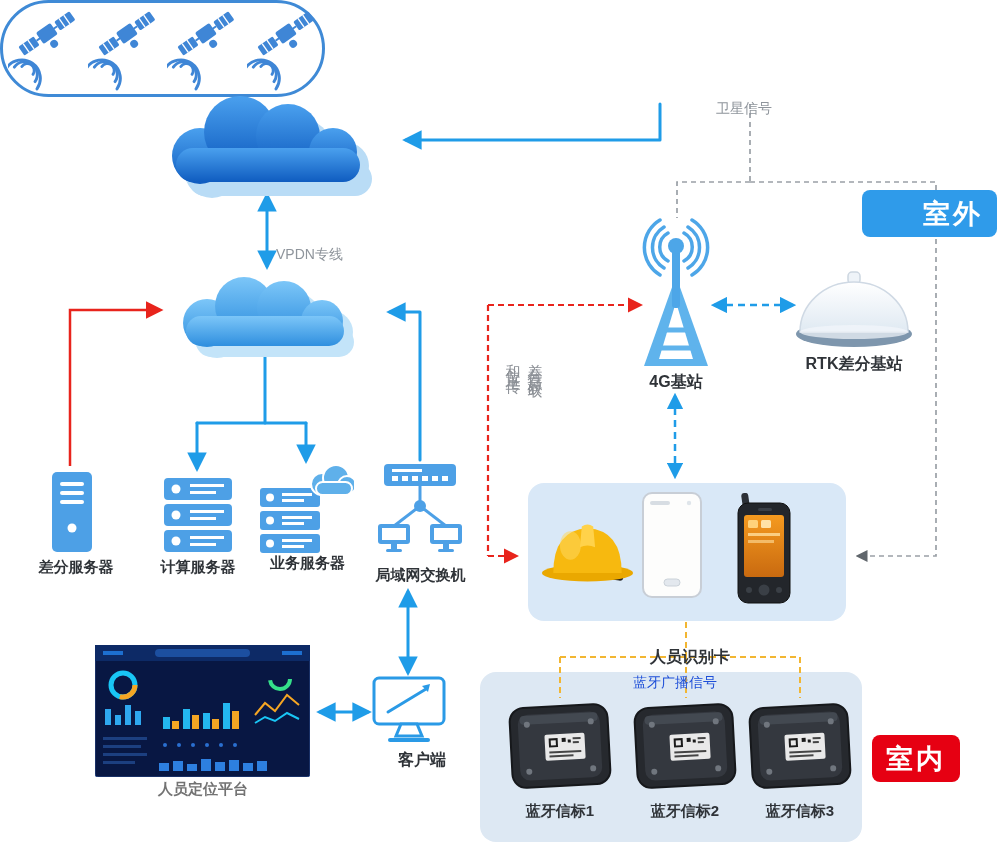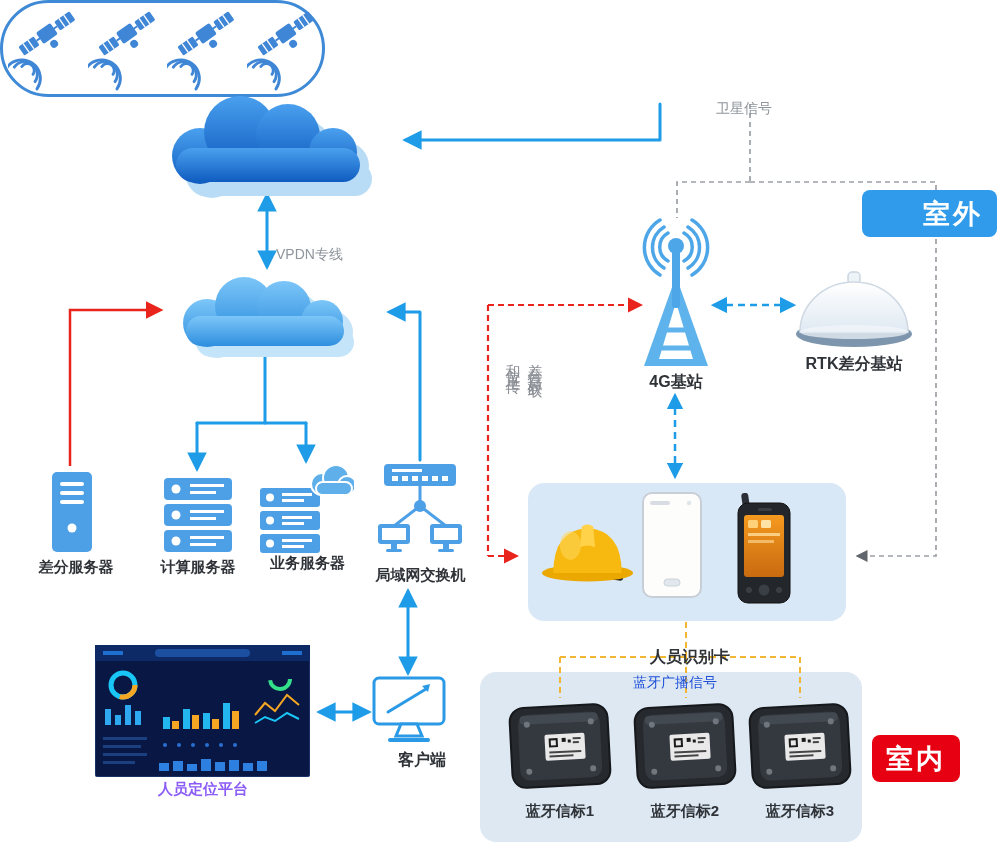--- a/index.html
+++ b/index.html
@@ -436,21 +436,21 @@
     <g fill="#2a6fd0">
       <circle cx="70" cy="100" r="2"></circle>
         <circle cx="84" cy="100" r="2"></circle>
         <circle cx="98" cy="100" r="2"></circle>
       <circle cx="112" cy="100" r="2"></circle>
         <circle cx="126" cy="100" r="2"></circle>
         <circle cx="140" cy="100" r="2"></circle>
     </g>
   </svg>
 </div>
-<div class="node-label" style="left:128px;top:780px;width:150px;color:#8b5cf6;">人员定位平台</div>
+<div class="node-label" style="left:128px;top:780px;width:150px;color:#737373;">人员定位平台</div>
 
 <div class="node" style="left:372px;top:676px;">
   <svg width="74" height="72" viewBox="0 0 74 72">
     <rect x="2" y="2" width="70" height="46" rx="5" fill="#fff" stroke="#2a9ae6" stroke-width="3"></rect>
     <path d="M16,36 L54,13" stroke="#2a9ae6" stroke-width="3" stroke-linecap="round"></path>
     <path d="M50,10 L58,8 L56,16 Z" fill="#2a9ae6"></path>
     <path d="M29,48 L45,48 L50,60 L24,60 Z" fill="#fff" stroke="#2a9ae6" stroke-width="3"></path>
     <rect x="16" y="62" width="42" height="4" rx="2" fill="#2a9ae6"></rect>
   </svg>
 </div>

